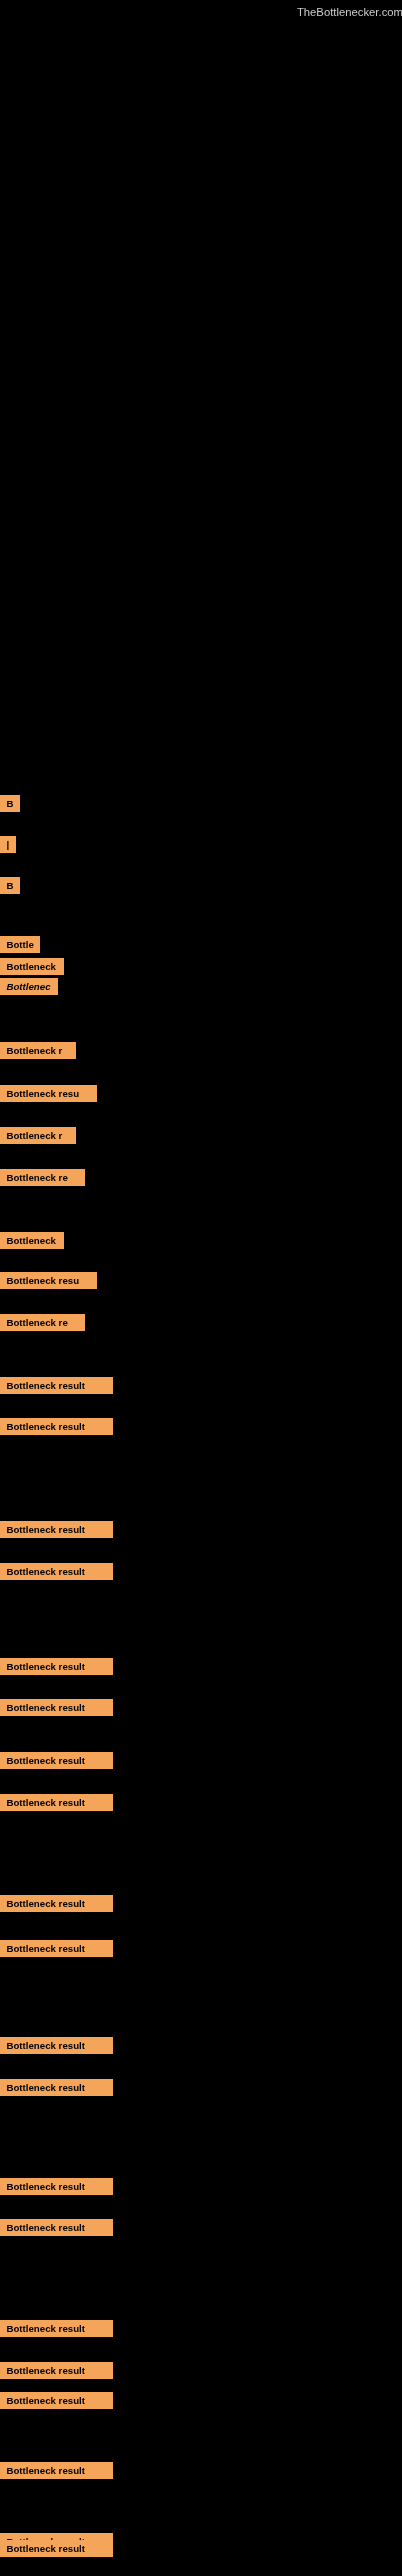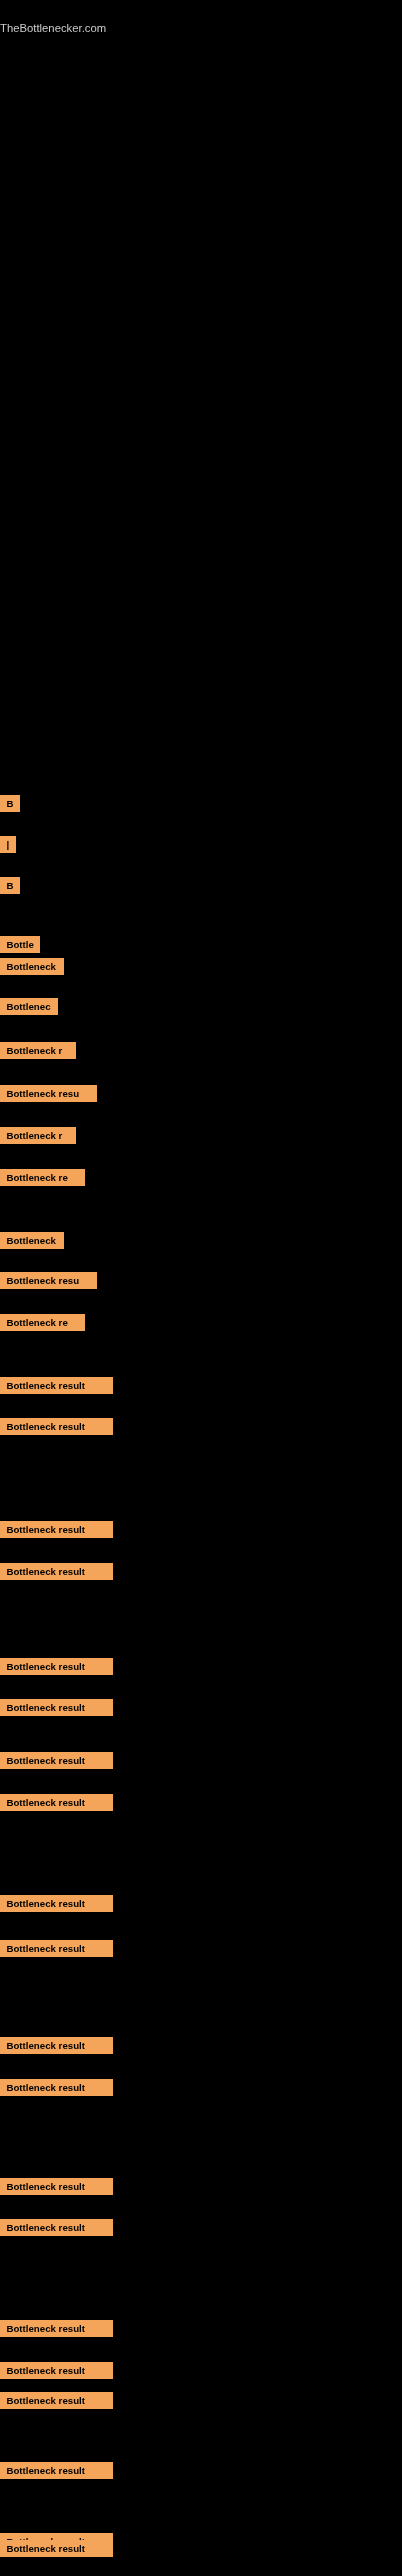--- a/index.html
+++ b/index.html
@@ -8,26 +8,26 @@
       box-sizing: border-box;
     }
     body {
       background-color: #000;
       width: 403px;
       min-height: 2576px;
       font-family: Arial, sans-serif;
       position: relative;
     }
     .site-title {
-      text-align: left;
+      text-align: right;
       color: #ccc;
       font-size: 11.3px;
       padding: 6.4px 0;
       position: absolute;
-      top: 16px;
+      top: 0;
       width: 100%;
     }
     .bottleneck-label {
       background-color: #f5a55a;
       color: #000;
       font-size: 9.7px;
       font-weight: bold;
       padding: 3.2px 6.4px;
       display: inline-block;
       position: absolute;
@@ -39,21 +39,21 @@
 <body>
 
 <div class="site-title">TheBottlenecker.com</div>
 
 <div id="labels-container">
     <div class="bottleneck-label" style="top: 795px; min-width: 14.5px;">B</div>
     <div class="bottleneck-label" style="top: 836px; min-width: 9.7px;">|</div>
     <div class="bottleneck-label" style="top: 877px; min-width: 14.5px;">B</div>
     <div class="bottleneck-label" style="top: 936px; min-width: 39px;">Bottle</div>
     <div class="bottleneck-label" style="top: 958px; min-width: 64px;">Bottleneck</div>
-    <div class="bottleneck-label" style="top: 998px; min-width: 58px;">Bottlenec</div>
+    <div class="bottleneck-label" style="top: 978px; min-width: 58px; font-style: italic;">Bottlenec</div>
     <div class="bottleneck-label" style="top: 1042px; min-width: 76px;">Bottleneck r</div>
     <div class="bottleneck-label" style="top: 1085px; min-width: 97px;">Bottleneck resu</div>
     <div class="bottleneck-label" style="top: 1127px; min-width: 76px;">Bottleneck r</div>
     <div class="bottleneck-label" style="top: 1169px; min-width: 85px;">Bottleneck re</div>
     <div class="bottleneck-label" style="top: 1232px; min-width: 64px;">Bottleneck</div>
     <div class="bottleneck-label" style="top: 1272px; min-width: 97px;">Bottleneck resu</div>
     <div class="bottleneck-label" style="top: 1314px; min-width: 85px;">Bottleneck re</div>
     <div class="bottleneck-label" style="top: 1377px; min-width: 113px;">Bottleneck result</div>
     <div class="bottleneck-label" style="top: 1418px; min-width: 113px;">Bottleneck result</div>
     <div class="bottleneck-label" style="top: 1521px; min-width: 113px;">Bottleneck result</div>

